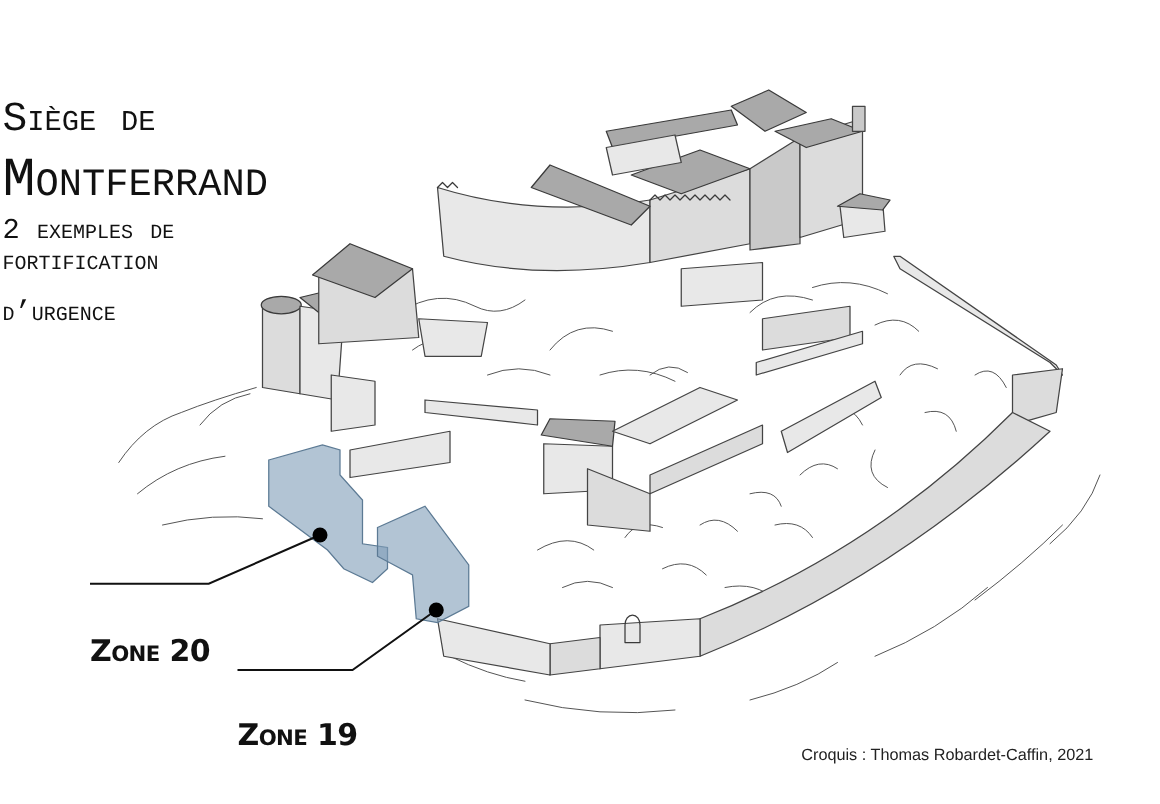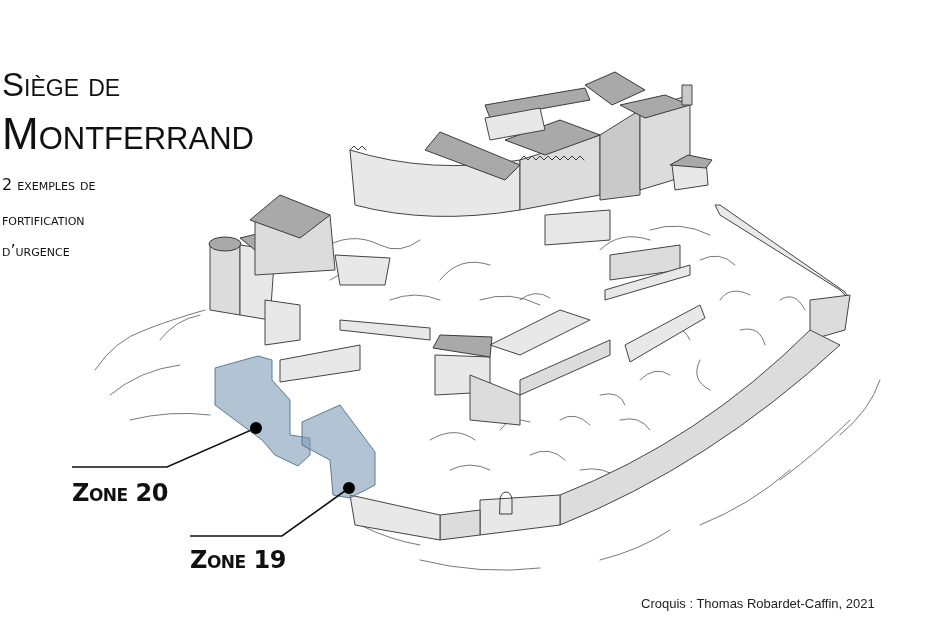--- a/index.html
+++ b/index.html
@@ -1,39 +1,39 @@
 <!DOCTYPE html>
 <html><head>
 <meta charset="utf-8">
 <style>
   html, body { margin: 0; padding: 0; background: #ffffff; }
   body { width: 928px; height: 643px; position: relative; overflow: hidden; font-family: "DejaVu Sans", sans-serif; color: #111; }
-  .title { position: absolute; left: 2px; font-variant: small-caps; font-family: Liberation Sans, sans-serif; color: #111; letter-spacing: 0px; line-height: 1; white-space: nowrap; }
+  .title { position: absolute; left: 2px; font-variant: small-caps; font-family: Liberation Mono, monospace; color: #111; letter-spacing: 0px; line-height: 1; white-space: nowrap; margin-top: 11px; }
   .t1 { top: 68px; font-size: 33px; }
   .t2 { top: 112px; font-size: 44px; }
-  .sub { position: absolute; left: 2px; font-variant: small-caps; font-size: 16px; line-height: 27px; color: #111; white-space: nowrap; }
-  .zone-label { position: absolute; font-variant: small-caps; font-size: 24px; font-weight: bold; color: #111; white-space: nowrap; letter-spacing: -0.5px; }
+  .sub { position: absolute; left: 2px; font-variant: small-caps; font-size: 23px; line-height: 27px; color: #111; white-space: nowrap; font-family: Liberation Mono, monospace; }
+  .zone-label { position: absolute; font-variant: small-caps; font-size: 24px; font-weight: bold; color: #111; white-space: nowrap; letter-spacing: -0.5px; margin-top: 28px; }
   .credit { position: absolute; left: 641px; top: 596px; font-family: Liberation Sans, sans-serif; font-size: 13px; color: #222; white-space: nowrap; }
   svg.sketch { position: absolute; left: 0; top: 0; }
   .ink { fill: none; stroke: #3a3a3a; stroke-width: 1; stroke-linejoin: round; stroke-linecap: round; }
   .wall { fill: #dcdcdc; stroke: #444; stroke-width: 1; stroke-linejoin: round; }
   .wallL { fill: #e8e8e8; stroke: #444; stroke-width: 1; stroke-linejoin: round; }
   .wallD { fill: #c9c9c9; stroke: #444; stroke-width: 1; stroke-linejoin: round; }
   .roof { fill: #a9a9a9; stroke: #3a3a3a; stroke-width: 1; stroke-linejoin: round; }
   .rock { fill: none; stroke: #555; stroke-width: 0.8; stroke-linecap: round; }
   .zone { fill: #7f9db8; fill-opacity: 0.6; stroke: #5c7a94; stroke-width: 1; }
   .leader { fill: none; stroke: #111; stroke-width: 1.6; }
 </style>
 </head>
 <body>
 
 <div class="title t1">Siège de</div>
 <div class="title t2">Montferrand</div>
 <div class="sub" style="top:171px">2 exemples de</div>
-<div class="sub" style="top:206px">fortification</div>
+<div class="sub" style="top:196px">fortification</div>
 <div class="sub" style="top:237px">d’urgence</div>
 
 <svg class="sketch" width="928" height="643" viewBox="0 0 928 643">
 
   <g>
     <path class="rock" d="M95,370 q20,-30 50,-40 q25,-10 60,-20 M110,395 q30,-25 70,-30 M130,420 q40,-10 80,-5 M160,340 q15,-20 40,-25 M880,380 q-10,30 -40,55 M850,420 q-30,30 -70,60 M790,470 q-40,35 -90,55 M600,560 q40,-10 70,-30 M420,560 q60,15 120,8 M360,525 q30,15 60,20"></path>
     <path class="rock" d="M320,250 q30,-20 60,-5 q20,10 40,-5 M330,280 q20,-15 45,-5 M390,300 q25,-10 50,0 M440,280 q20,-25 50,-15 M480,300 q30,-10 60,5 M600,250 q20,-20 50,-10 M650,230 q30,-10 60,5 M660,330 q20,-10 30,10 M700,360 q-10,20 10,30 M620,420 q20,-5 30,10 M560,420 q15,-10 30,5 M580,470 q25,-5 40,10 M450,470 q20,-10 40,0 M430,440 q25,-15 45,0 M520,300 q15,-12 30,-2"></path>
     <path class="rock" d="M700,260 q20,-10 35,5 M720,300 q10,-15 30,-5 M740,330 q20,-5 25,15 M780,300 q15,-10 25,10 M640,380 q15,-15 30,-5 M600,395 q20,-5 25,10 M500,430 q10,-15 30,-8 M530,455 q20,-10 35,5"></path>
   </g>
 

